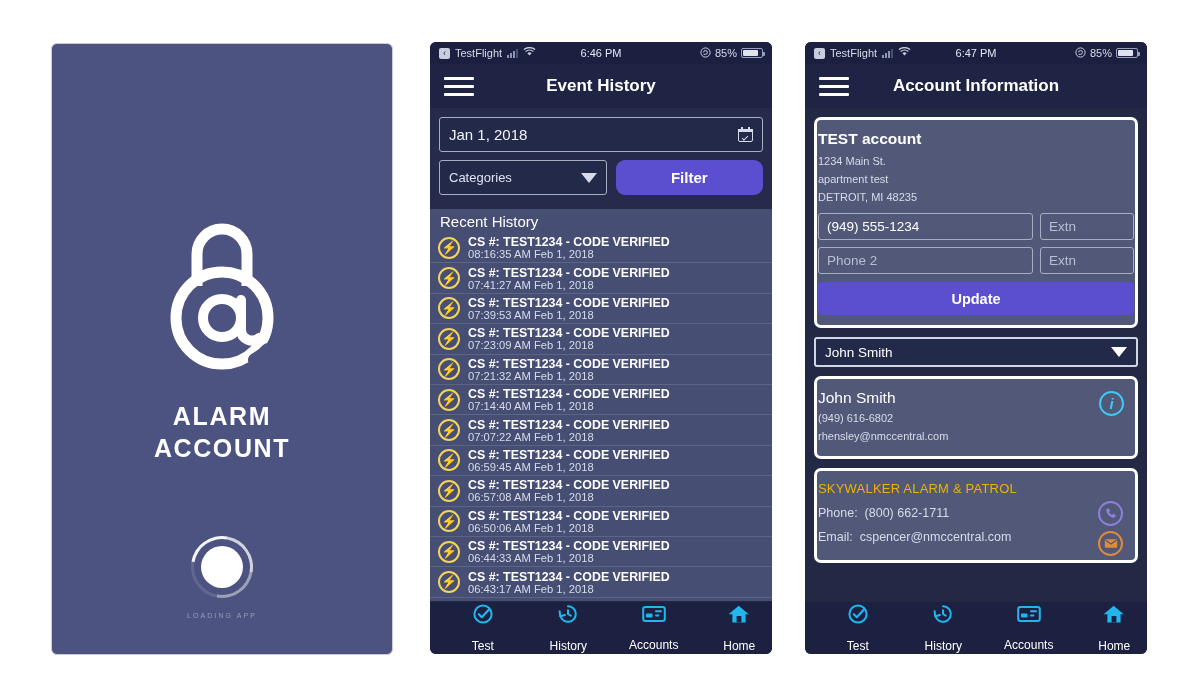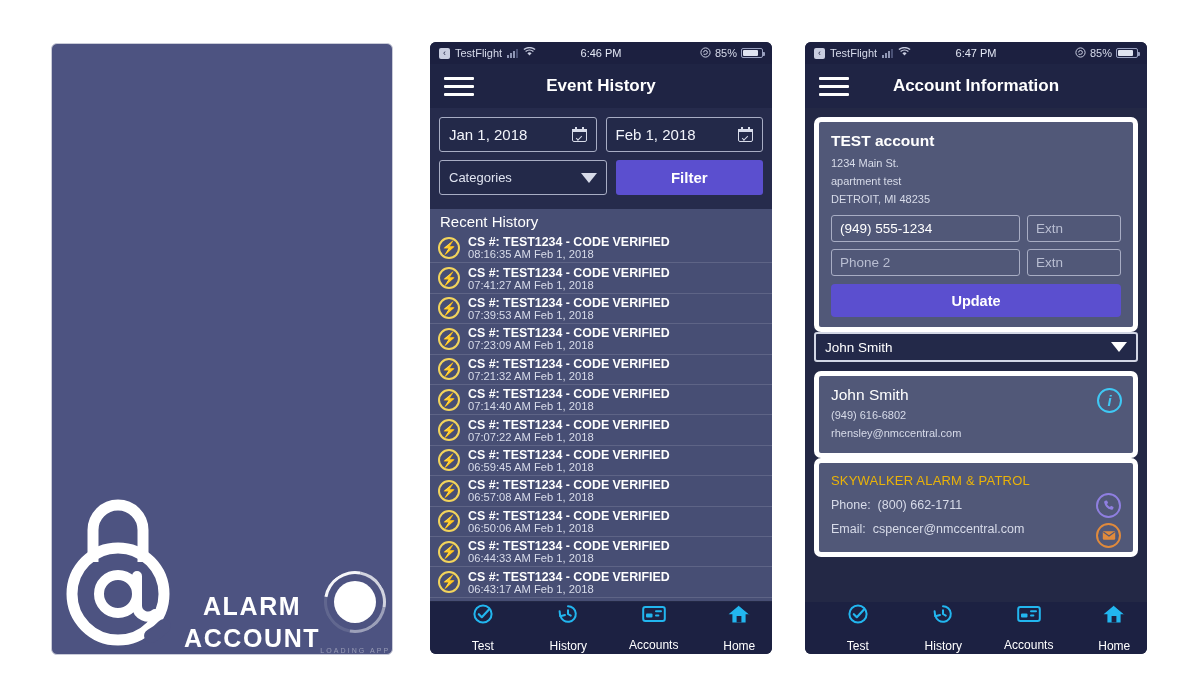--- a/index.html
+++ b/index.html
@@ -18,23 +18,24 @@
     border-radius: 6px;
     overflow: hidden;
   }
   #phone-splash { left: 51px;  top: 43px;  background: #4d5381; border: 1px solid #c9cbd8; }
   #phone-history { left: 430px; top: 42px; background: #232845; }
   #phone-account { left: 805px; top: 42px; background: #232845; }
 
   
   .splash-inner {
     width: 100%; height: 100%;
-    display: flex; flex-direction: row;
-    align-items: flex-end; justify-content: flex-start;
+    display: flex; flex-direction: column;
+    align-items: center; justify-content: flex-start;
     padding-top: 150px;
+    margin-top: 16px;
   }
   .logo-wrap { width: 132px; height: 168px; }
   .brand {
     margin-top: 22px;
     color: #ffffff;
     font-size: 25px;
     font-weight: bold;
     letter-spacing: 1.6px;
     line-height: 1.28;
     text-align: center;
@@ -143,21 +144,21 @@
   .cal-ico .peg { position: absolute; top: 0; width: 2px; height: 3px; background: #d7dbe9; }
   .cal-ico .peg.l { left: 3px; } .cal-ico .peg.r { right: 3px; }
   .cal-ico .chk {
     position: absolute; left: 4px; bottom: 3px;
     width: 6px; height: 3px;
     border-left: 1.4px solid #d7dbe9; border-bottom: 1.4px solid #d7dbe9;
     transform: rotate(-45deg);
   }
   .caret { width: 0; height: 0; border-left: 8px solid transparent; border-right: 8px solid transparent; border-top: 10px solid #d7dbe9; }
   .btn-filter {
-    flex: 1; height: 35px; border-radius: 3px;
+    flex: 1; height: 35px; border-radius: 9px;
     background: #5b4fcf; border: none;
     color: #ffffff; font-size: 15px; font-weight: bold;
     display: flex; align-items: center; justify-content: center;
     cursor: pointer;
   }
 
   
   .list-head {
     background: #474e74; color: #ffffff;
     font-size: 15px; padding: 4px 10px 3px;
@@ -176,23 +177,24 @@
     color: #f2d45c; font-size: 13px; line-height: 1;
   }
   .row-txt { min-width: 0; }
   .row-title { color: #ffffff; font-size: 12.4px; font-weight: bold; white-space: nowrap; }
   .row-sub { color: #d8dcea; font-size: 11.2px; white-space: nowrap; margin-top: -1px; }
 
   
   .acct-body { background: #232845; padding: 9px; height: 500px; overflow: hidden; }
   .card {
     background: #515878;
-    border: 5px solid #ffffff;
+    border: 3px solid #ffffff;
     border-radius: 7px;
-    padding: 10px 12px;
+    padding: 10px 1px;
+    margin-bottom: 9px;
   }
   .card-title { color: #ffffff; font-size: 15.5px; font-weight: bold; margin-bottom: 5px; }
   .card-line { color: #d7dbe9; font-size: 11px; line-height: 1.62; }
   .inputs-row { display: flex; gap: 7px; margin-top: 7px; }
   .inp {
     height: 27px; border: 1px solid #a8adc4; border-radius: 3px;
     background: transparent; display: flex; align-items: center;
     padding: 0 8px; font-size: 13.5px;
   }
   .inp.wide { flex: 1 1 auto; }
@@ -334,30 +336,20 @@
         <div class="fld">
           <span>Jan 1, 2018</span>
           <span class="cal-ico">
             <span class="body"></span>
               <span class="top"></span>
             <span class="peg l"></span>
               <span class="peg r"></span>
               <span class="chk"></span>
           </span>
         </div>
-        <div class="fld">
-          <span>Feb 1, 2018</span>
-          <span class="cal-ico">
-            <span class="body"></span>
-              <span class="top"></span>
-            <span class="peg l"></span>
-              <span class="peg r"></span>
-              <span class="chk"></span>
-          </span>
-        </div>
       </div>
       <div class="frow">
         <div class="fld small-text">
           <span>Categories</span>
           <span class="caret"></span>
         </div>
         <div class="btn-filter">Filter</div>
       </div>
     </div>
 

